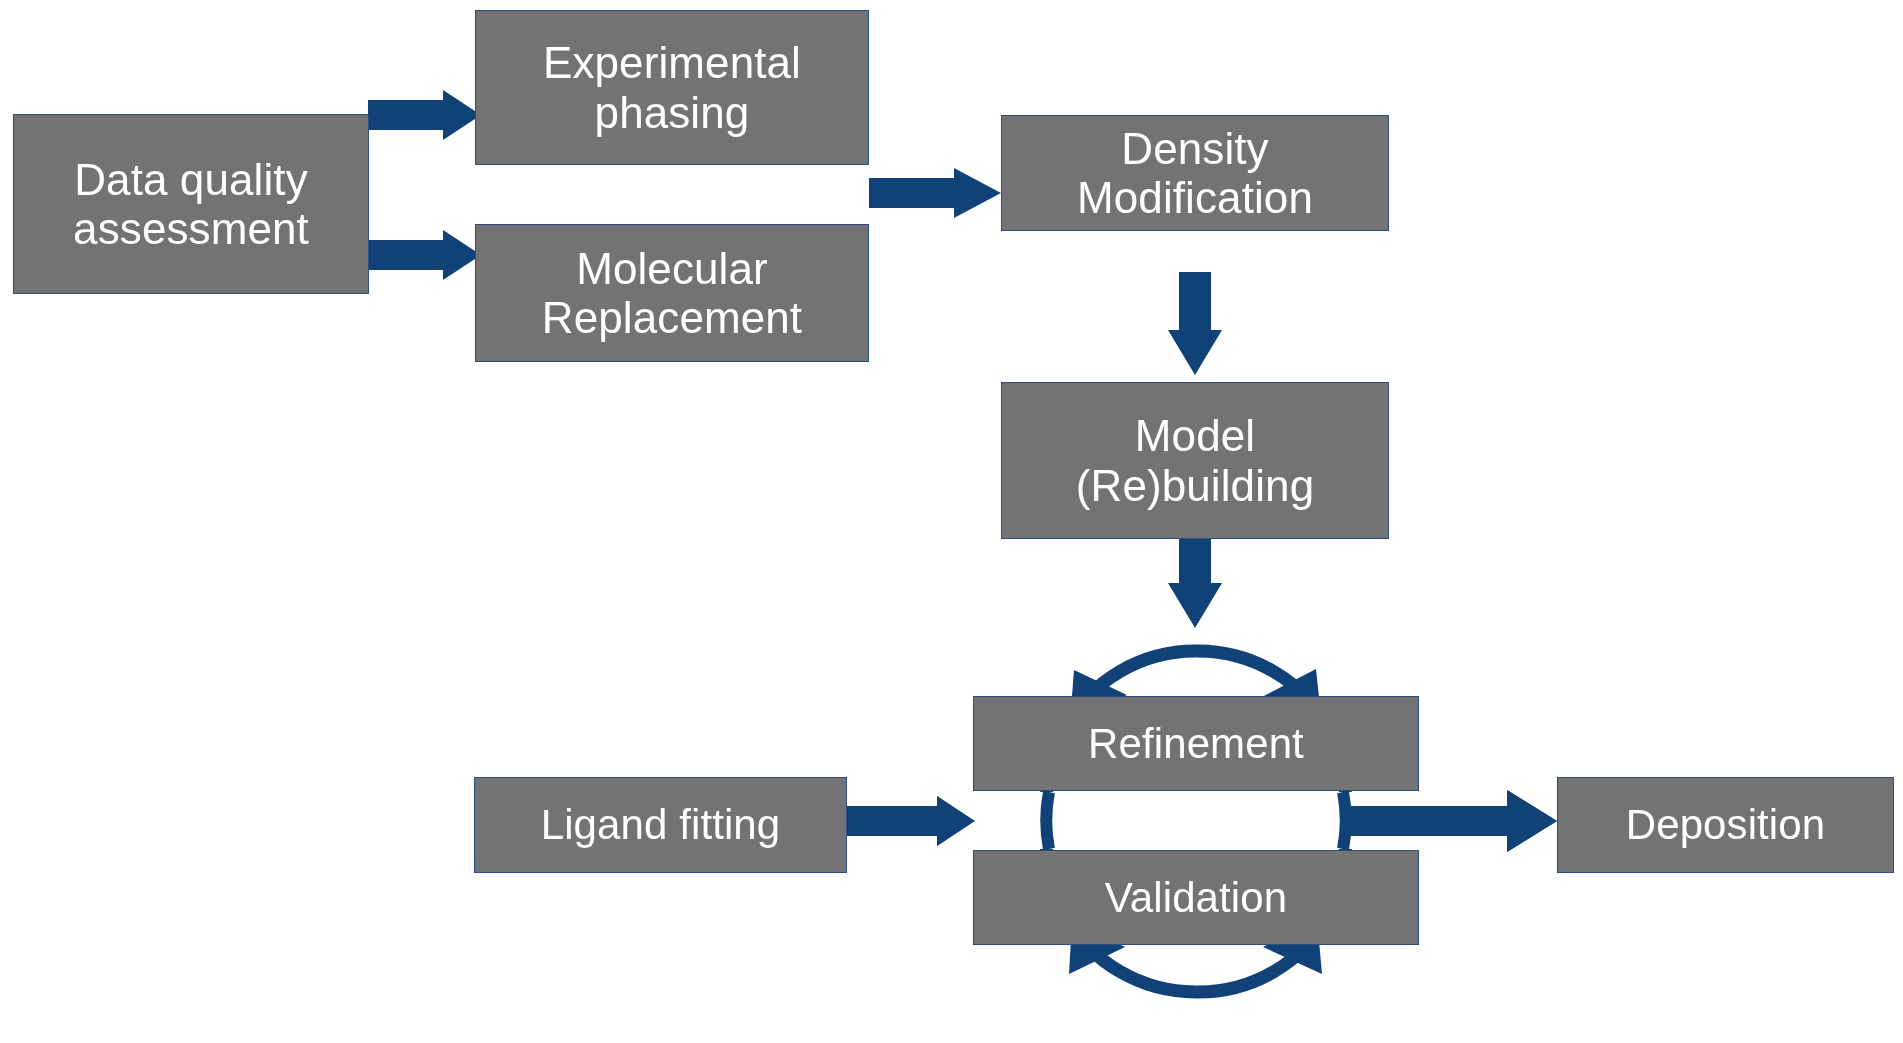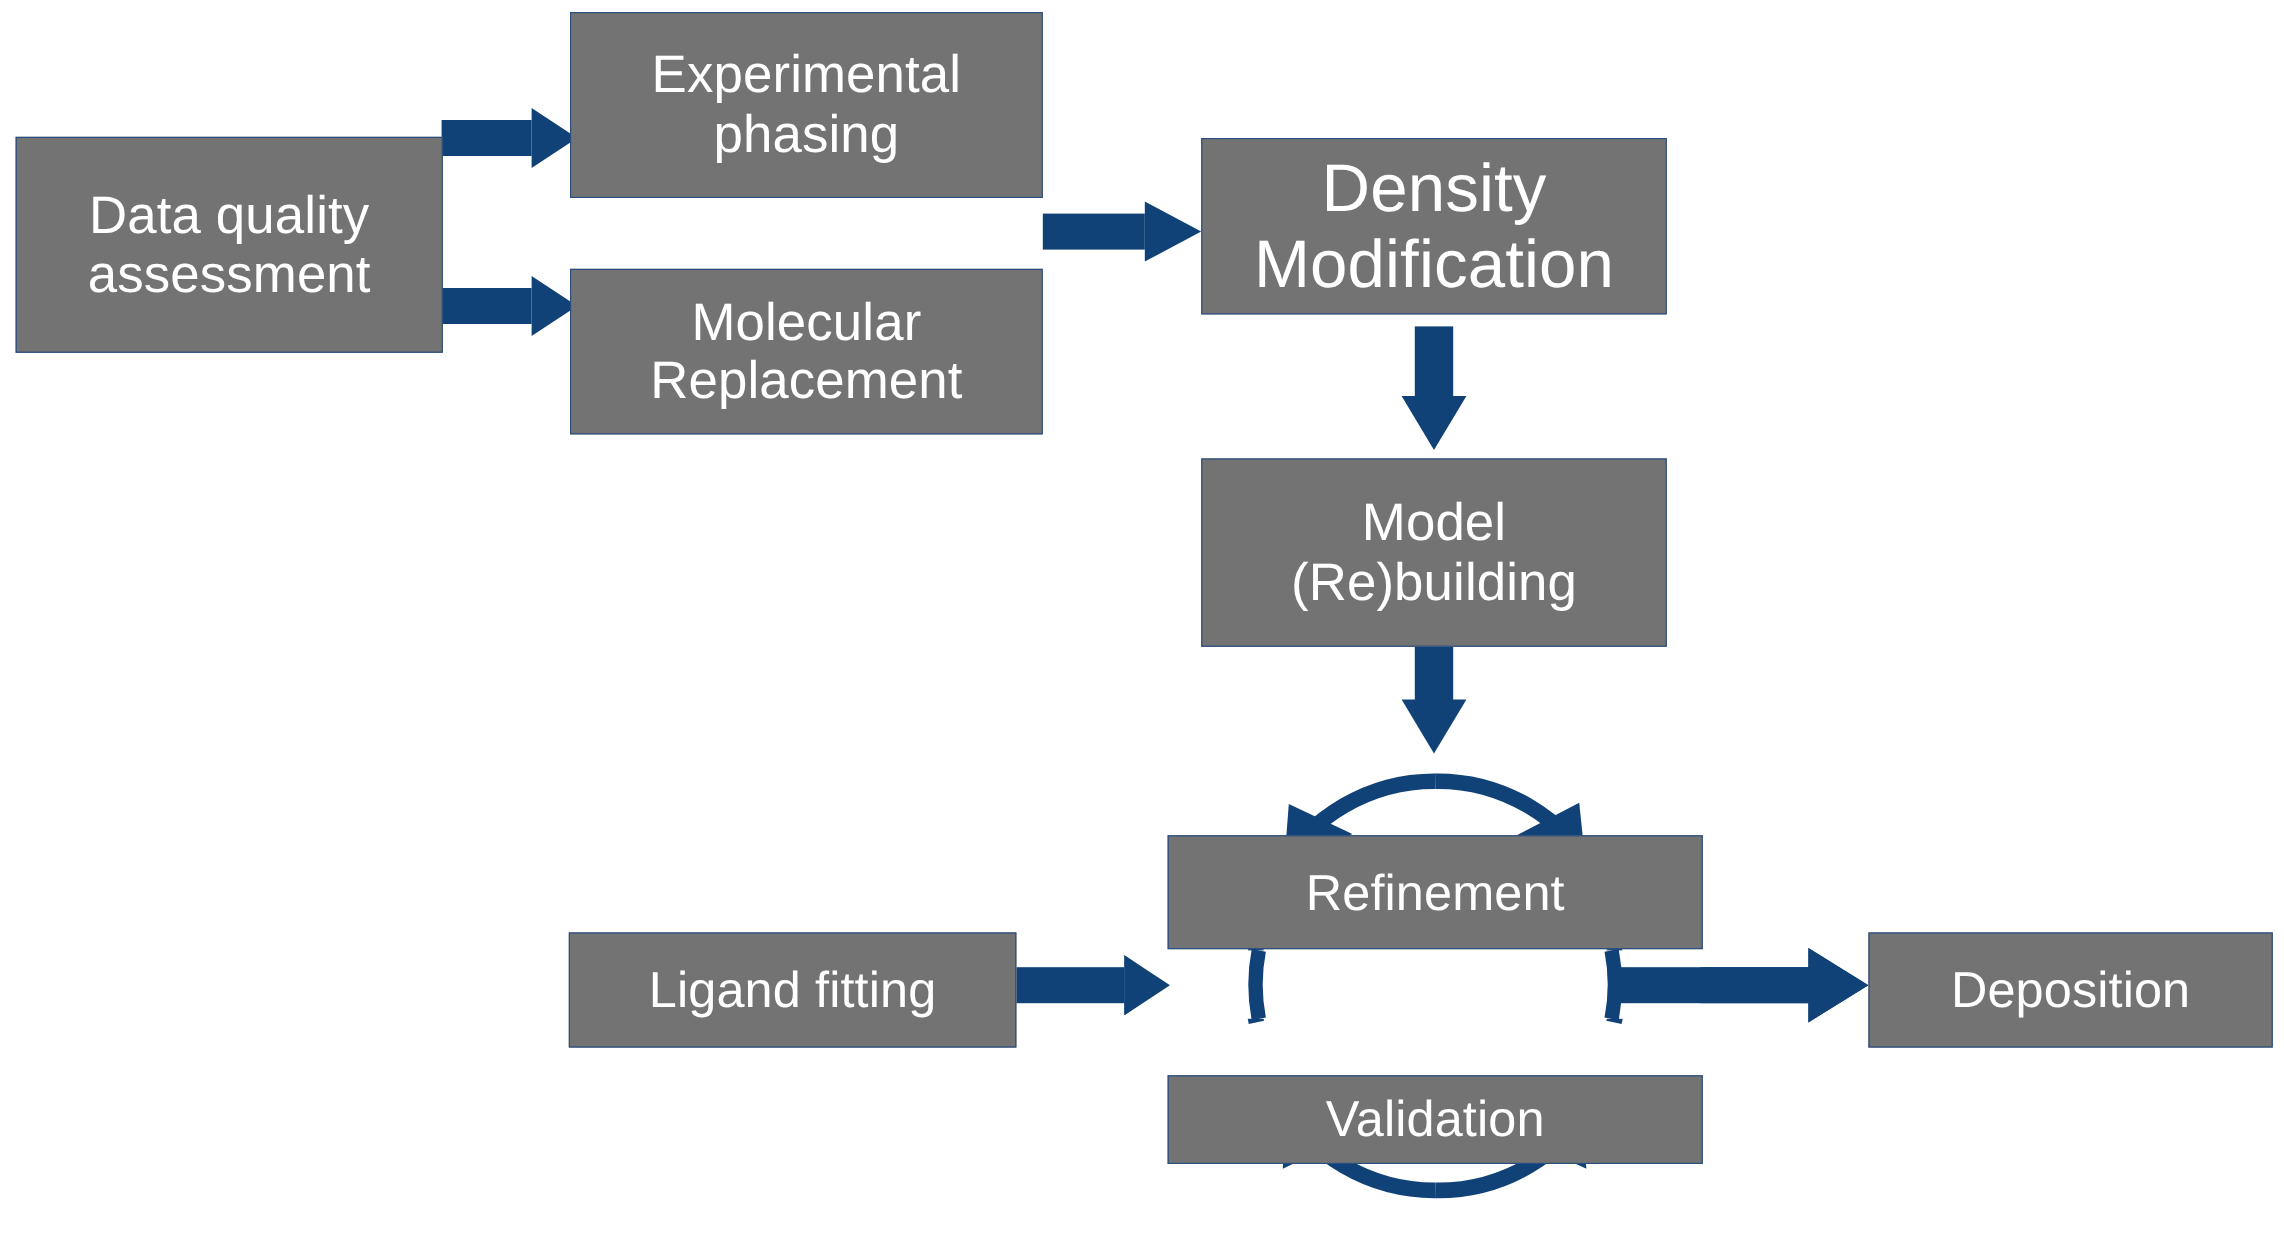--- a/index.html
+++ b/index.html
@@ -47,24 +47,24 @@
     width: 1903px;
     height: 1043px;
     z-index: 8;
     pointer-events: none;
   }
 
   
   #box-data-quality      { left:13px;   top:114px; width:356px; height:180px; font-size:44px; }
   #box-exp-phasing       { left:475px;  top:10px;  width:394px; height:155px; font-size:44px; }
   #box-mol-replacement   { left:475px;  top:224px; width:394px; height:138px; font-size:44px; }
-  #box-density-mod       { left:1001px; top:115px; width:388px; height:147px; font-size:56px; }
+  #box-density-mod       { left:1001px; top:115px; width:388px; height:116px; font-size:44px; }
   #box-model-rebuilding  { left:1001px; top:382px; width:388px; height:157px; font-size:44px;text-align:center; }
   #box-refinement        { left:973px;  top:696px; width:446px; height:95px;  font-size:42px; }
-  #box-validation        { left:973px;  top:896px; width:446px; height:74px;  font-size:42px; }
+  #box-validation        { left:973px;  top:850px; width:446px; height:95px;  font-size:42px; }
   #box-ligand-fitting    { left:474px;  top:777px; width:373px; height:96px;  font-size:42px; }
   #box-deposition        { left:1557px; top:777px; width:337px; height:96px;  font-size:42px; }
 </style>
 </head>
 <body>
 
 <div id="canvas">
 
   <svg class="svg-layer" viewBox="0 0 1903 1043" xmlns="http://www.w3.org/2000/svg">
 

